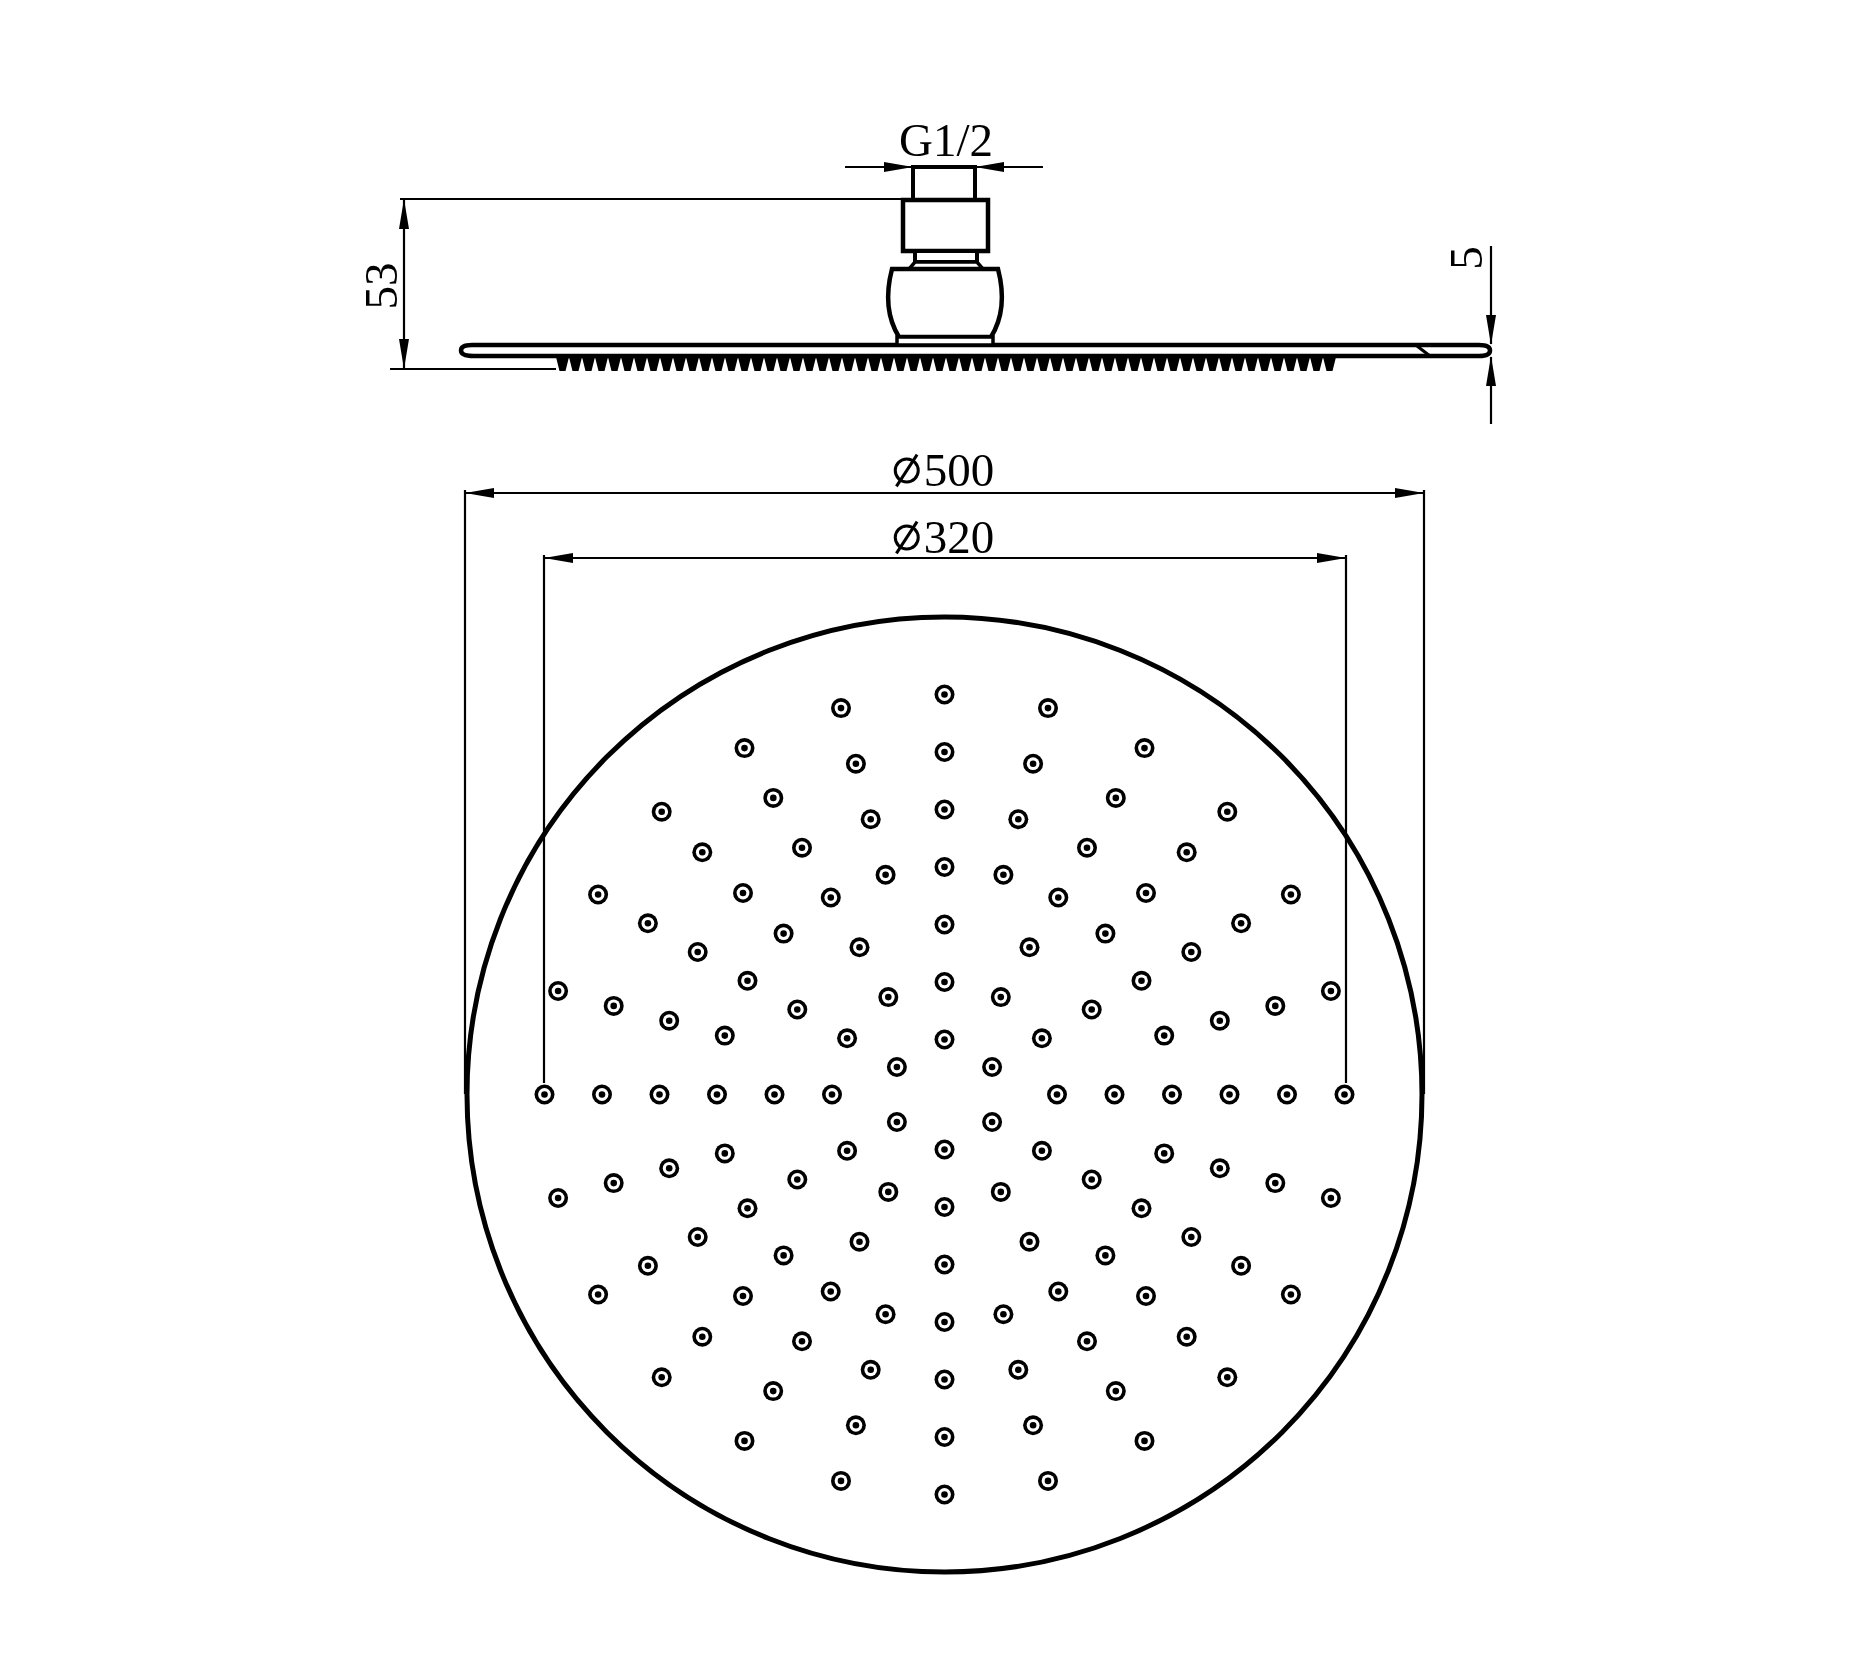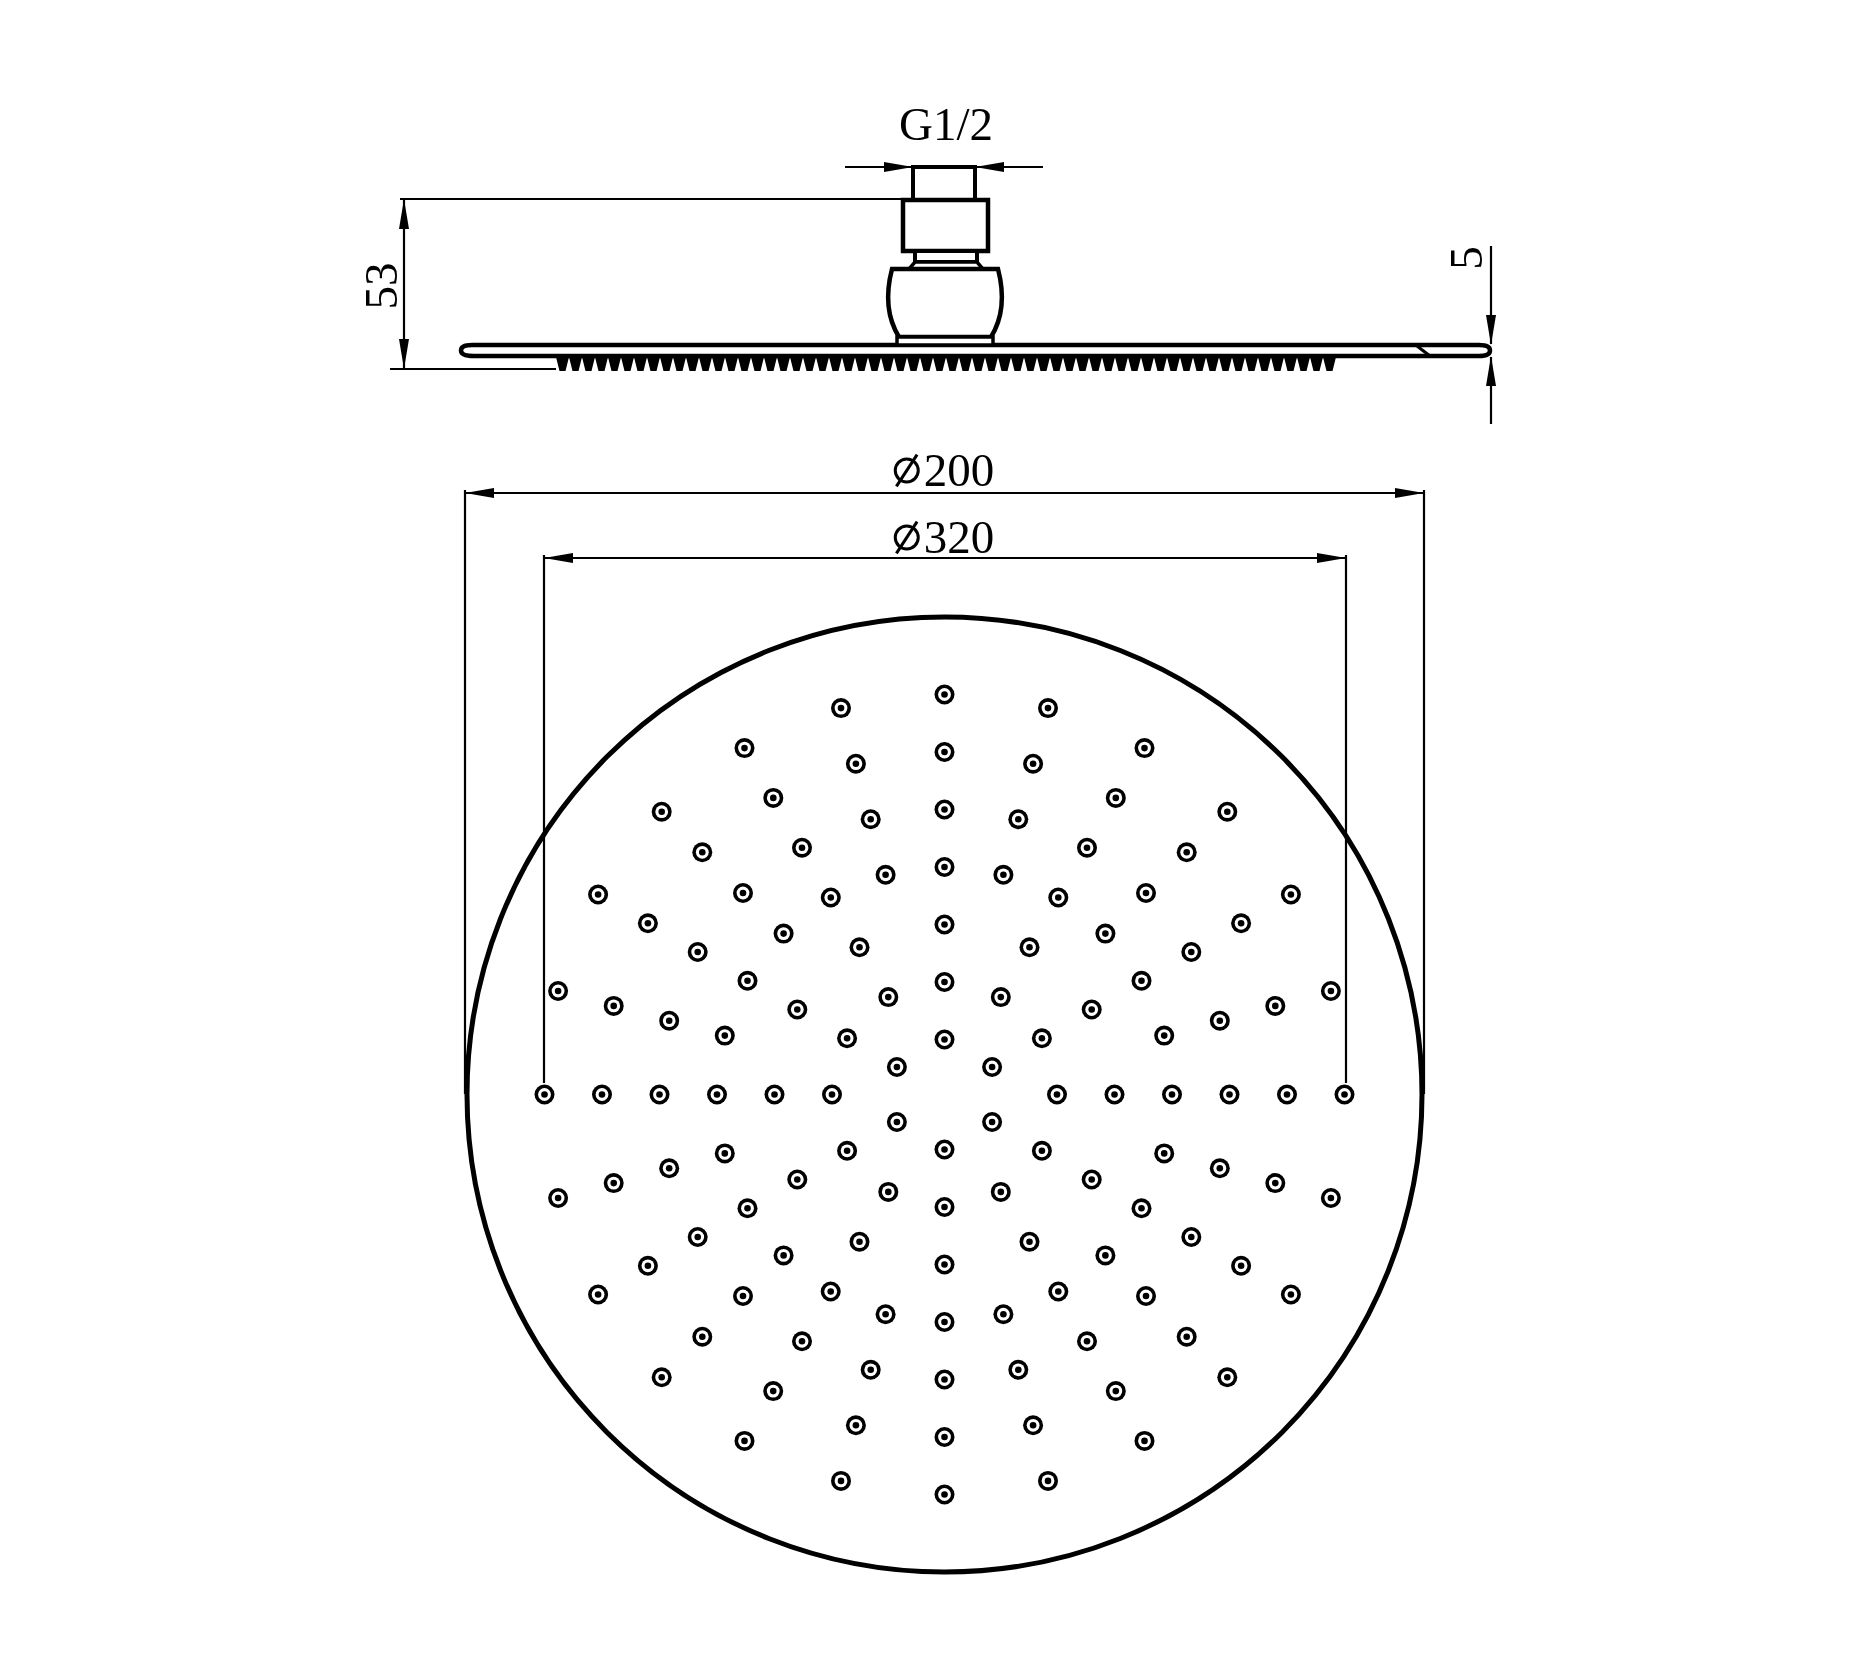--- a/index.html
+++ b/index.html
@@ -731,37 +731,37 @@
           </g>
           <g>
             <circle cx="1330.9" cy="1198.0" r="10" fill="#000" stroke="none"></circle>
             <circle cx="1330.9" cy="1198.0" r="6.4" fill="#fff" stroke="none"></circle>
             <circle cx="1330.9" cy="1198.0" r="3.3" fill="#000" stroke="none"></circle>
           </g>
         </g>
     </g>
   </svg>
 
-  <div class="dim-label" style="left:946px;top:124px;">
+  <div class="dim-label" style="left:946px;top:140px;">
     <span class="num">G1/2</span>
   </div>
 
   <div class="dim-label rot" style="left:381px;top:286px;">
     <span class="num">53</span>
   </div>
 
   <div class="dim-label rot" style="left:1466px;top:258px;">
     <span class="num">5</span>
   </div>
 
   <div class="dim-label" style="left:944px;top:470px;">
     <span class="dia-icon">
         <span class="dia-slash"></span>
       </span>
-    <span class="num">200</span>
+    <span class="num">500</span>
   </div>
 
   <div class="dim-label" style="left:944px;top:537px;">
     <span class="dia-icon">
         <span class="dia-slash"></span>
       </span>
     <span class="num">320</span>
   </div>
 
 </div>

